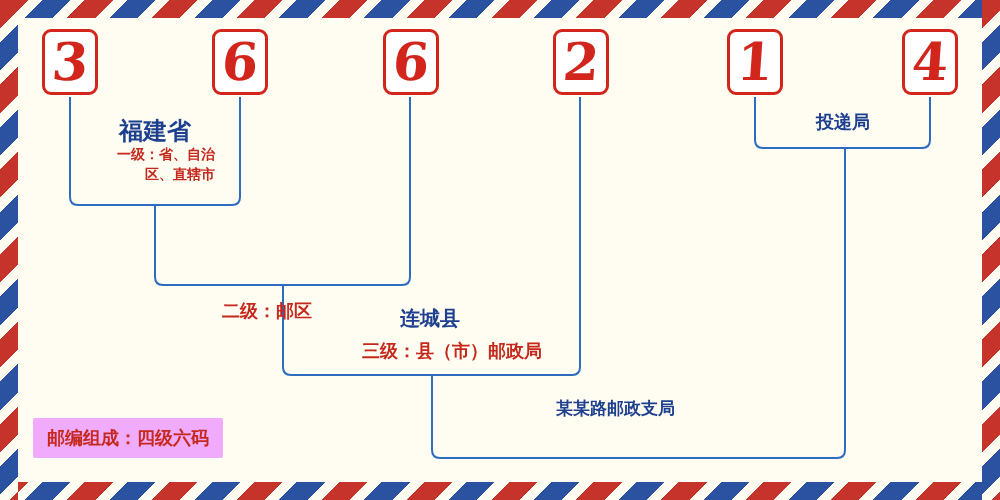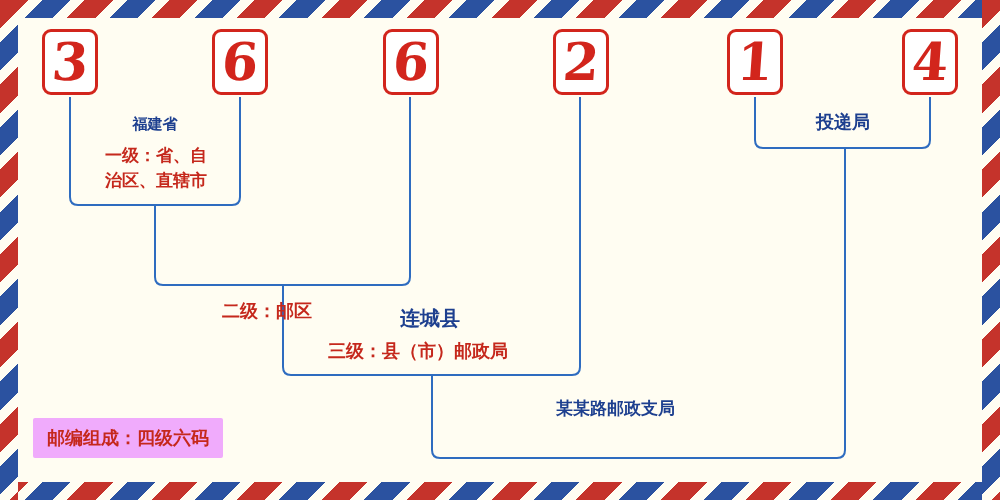--- a/index.html
+++ b/index.html
@@ -52,25 +52,25 @@
   .d3{left:553px;} .d4{left:727px;} .d5{left:902px;}
 
   
   .connectors{position:absolute;left:0;top:0;z-index:1;}
   .connectors path{fill:none;stroke:#2e6cc0;stroke-width:2;}
 
   
   .lbl{position:absolute;z-index:4;}
   .navy{color:#1d3f8f;font-weight:bold;}
   .red{color:#c5281c;font-weight:bold;}
-  .lbl-province{left:80px;top:115px;width:150px;text-align:center;font-size:15px;}
-  .lbl-level1{left:97px;top:144px;width:118px;text-align:center;font-size:17px;line-height:1.45;}
+  .lbl-province{left:80px;top:115px;width:150px;text-align:center;font-size:24px;}
+  .lbl-level1{left:97px;top:144px;width:118px;text-align:right;font-size:14px;line-height:1.45;}
   .lbl-level2{left:222px;top:254px;width:170px;font-size:18px;margin-top:45px;}
   .lbl-county{left:385px;top:305px;width:90px;text-align:center;font-size:20px;}
-  .lbl-level3{left:328px;top:339px;width:214px;text-align:left;font-size:18px;}
+  .lbl-level3{left:328px;top:339px;width:214px;text-align:right;font-size:18px;}
   .lbl-delivery{left:800px;top:110px;width:86px;text-align:center;font-size:18px;}
   .lbl-branch{left:556px;top:397px;width:200px;font-size:17px;}
   .lbl-level4{left:556px;top:427px;width:220px;font-size:18px;}
   .footer-note{
     left:33px;top:418px;
     background:#f0abfc;
     padding:8px 14px;
     font-size:18px;
     border-radius:2px;
   }

